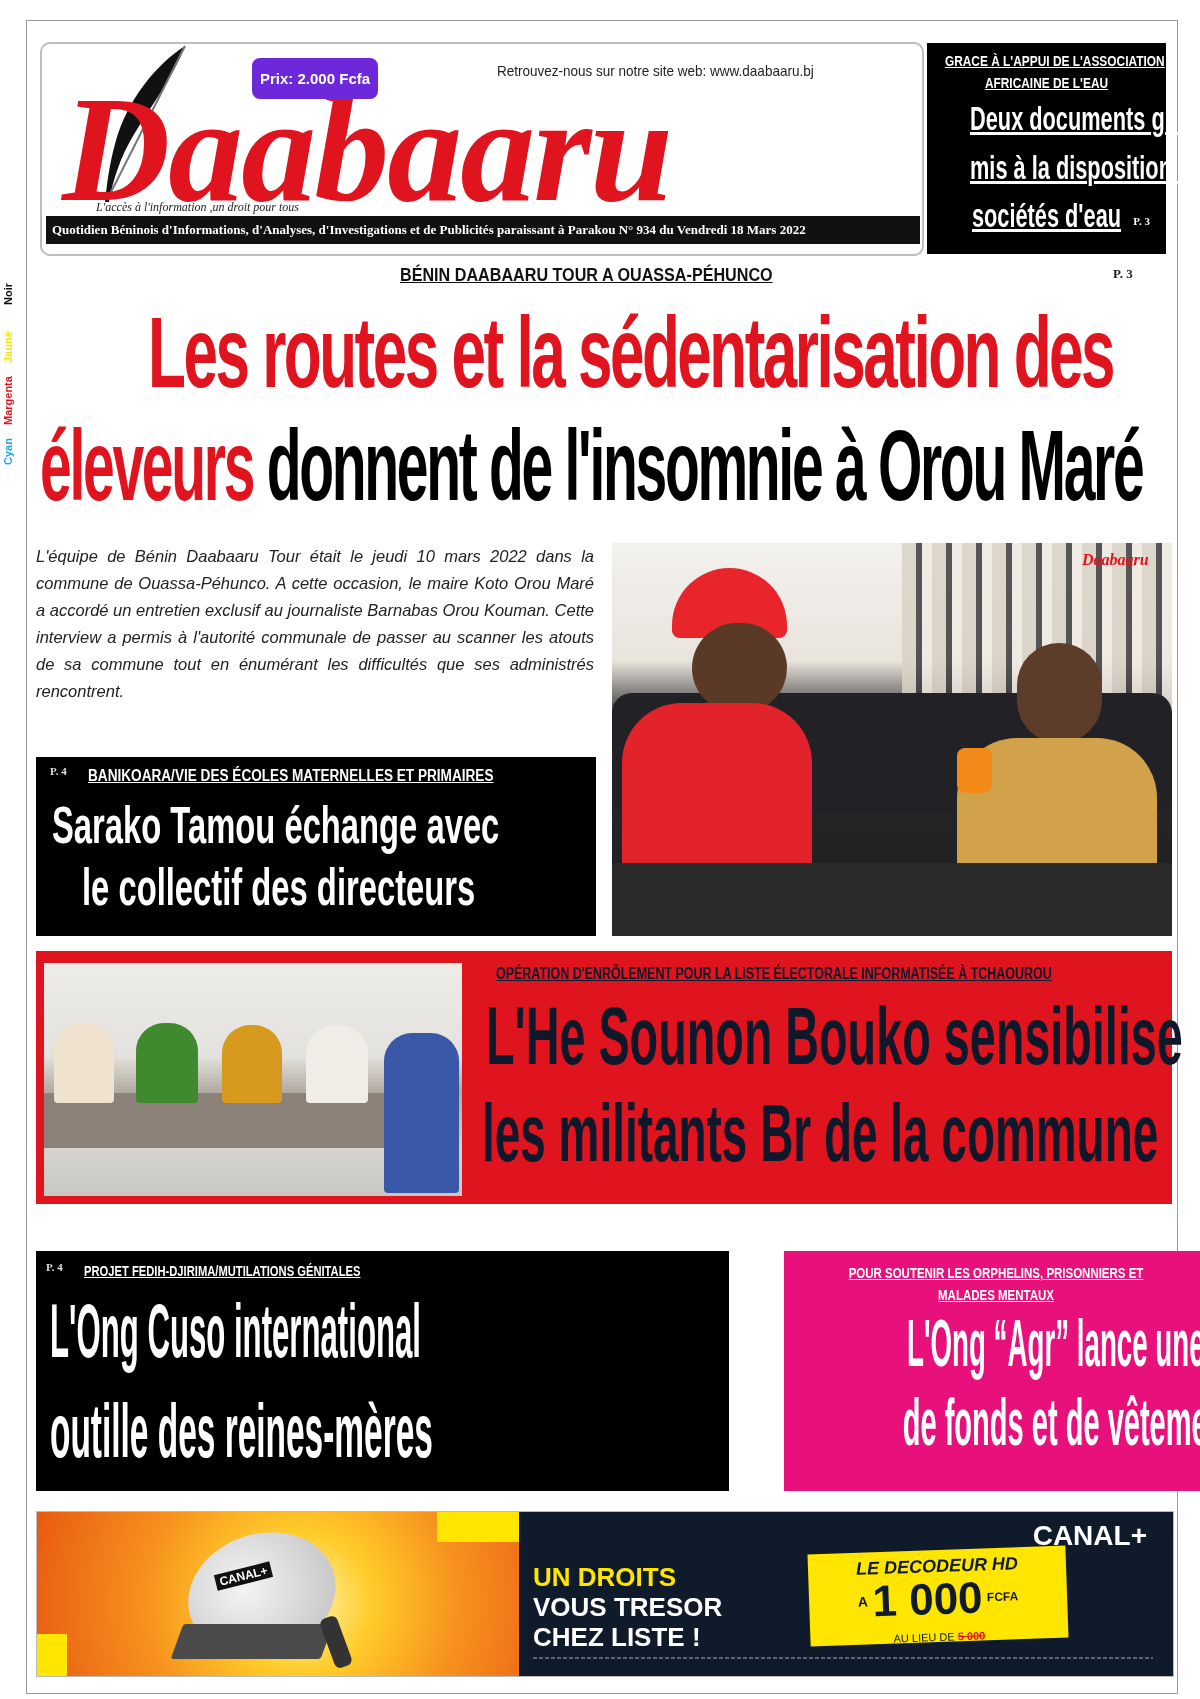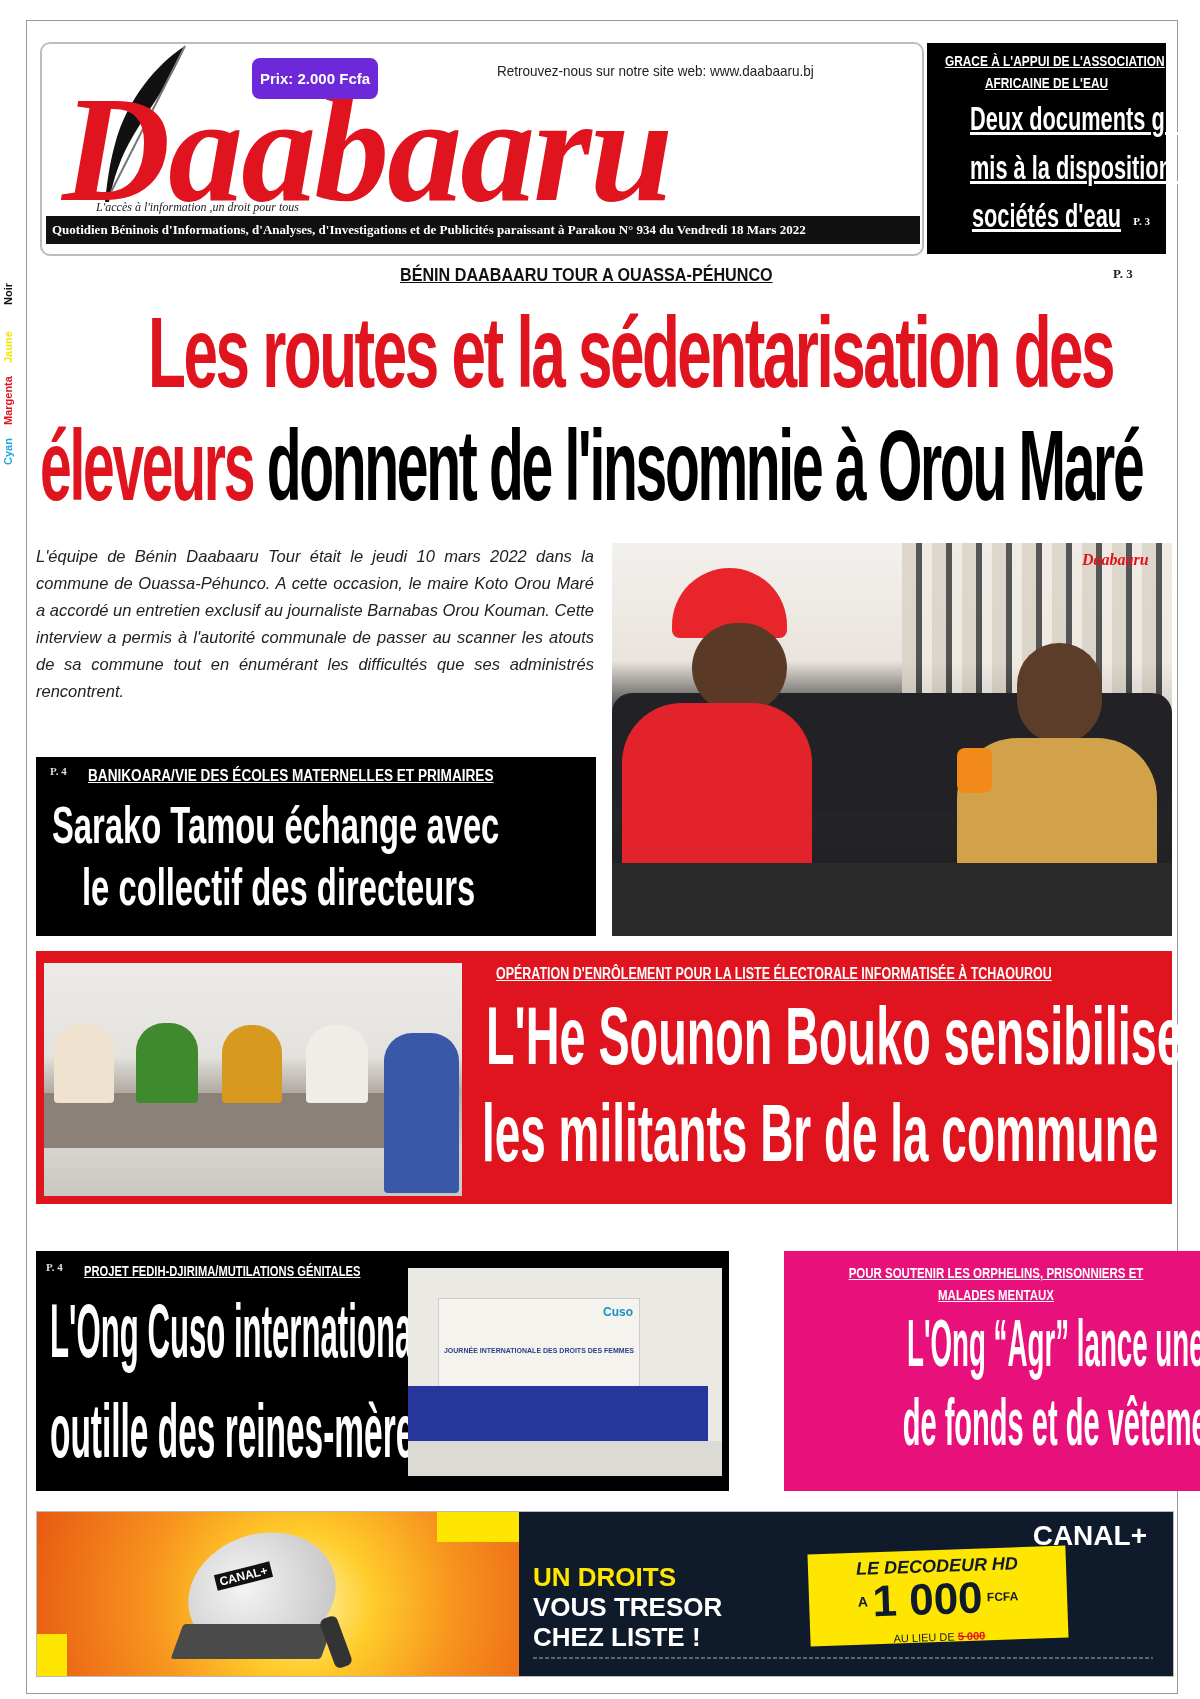--- a/index.html
+++ b/index.html
@@ -27,21 +27,21 @@
 
   .hl1{position:absolute;left:148px;top:302px;font-size:100px;color:#e0141e;line-height:1;font-weight:bold;white-space:nowrap;letter-spacing:-4px;transform:scaleX(0.62);transform-origin:left top;}
   .hl2{position:absolute;left:40px;top:415px;font-size:100px;line-height:1;font-weight:bold;white-space:nowrap;letter-spacing:-4px;transform:scaleX(0.57);transform-origin:left top;}
   .hl2 .red{color:#e0141e;}
   .hl2 .blk{color:#000;}
 
   .lede{position:absolute;left:36px;top:543px;width:558px;font-size:16.5px;font-style:italic;font-weight:normal;color:#222;line-height:27px;text-align:justify;}
 
   .photo{position:absolute;overflow:hidden;}
   .box-black{position:absolute;background:#000;color:#fff;}
-  .box-red{position:absolute;background:#e0141e;color:#ffffff;}
+  .box-red{position:absolute;background:#e0141e;color:#0f172a;}
   .box-pink{position:absolute;background:#e8117c;color:#fff;}
   .pg{font-family:"Liberation Serif",serif;font-size:11px;font-weight:bold;}
 
   .ad{position:absolute;left:36px;top:1511px;width:1136px;height:164px;border:1px solid #bbb;}
 </style>
 </head>
 <body>
 
 <div class="cmyk">
   <span style="left:0;top:210px;color:#1aa7e0;">Cyan</span>
@@ -114,28 +114,20 @@
   <div class="abs kicker" style="left:460px;top:14px;font-size:16px;white-space:nowrap;transform:scaleX(0.78);transform-origin:left top;">OPÉRATION D'ENRÔLEMENT POUR LA LISTE ÉLECTORALE INFORMATISÉE À TCHAOUROU</div>
   <div class="abs" style="left:450px;top:38px;font-size:82px;font-weight:bold;white-space:nowrap;transform:scaleX(0.57);transform-origin:left top;">L'He Sounon Bouko sensibilise</div>
   <div class="abs" style="left:446px;top:135px;font-size:82px;font-weight:bold;white-space:nowrap;transform:scaleX(0.56);transform-origin:left top;">les militants Br de la commune</div>
 </div>
 
 <div class="box-black" style="left:36px;top:1251px;width:693px;height:240px;">
   <span class="pg abs" style="left:10px;top:10px;color:#ddd;">P. 4</span>
   <div class="abs kicker" style="left:48px;top:12px;font-size:14px;white-space:nowrap;transform:scaleX(0.8);transform-origin:left top;">PROJET FEDIH-DJIRIMA/MUTILATIONS GÉNITALES</div>
   <div class="abs" style="left:14px;top:42px;font-size:76px;font-weight:bold;white-space:nowrap;transform:scaleX(0.41);transform-origin:left top;line-height:1;">L'Ong Cuso international</div>
   <div class="abs" style="left:14px;top:142px;font-size:76px;font-weight:bold;white-space:nowrap;transform:scaleX(0.44);transform-origin:left top;line-height:1;">outille des reines-mères</div>
-  <div class="photo" style="left:372px;top:17px;width:314px;height:208px;background:#ebe9e4;">
-    <div class="abs" style="left:30px;top:30px;width:200px;height:100px;background:#f5f3ee;border:1px solid #ccc;">
-      <div style="font-size:7px;color:#2a3f8a;font-weight:bold;text-align:center;margin-top:48px;">JOURNÉE INTERNATIONALE DES DROITS DES FEMMES</div>
-      <div class="abs" style="right:6px;top:6px;font-size:12px;color:#1a8ec9;font-weight:bold;">Cuso</div>
-    </div>
-    <div class="abs" style="left:0;top:118px;width:300px;height:55px;background:#27369a;"></div>
-    <div class="abs" style="left:0;top:173px;width:314px;height:35px;background:#dcdad5;"></div>
-  </div>
 </div>
 
 <div class="box-pink" style="left:748px;top:1251px;width:424px;height:240px;text-align:center;margin-left:36px;">
   <div class="kicker" style="font-size:14px;margin-top:14px;white-space:nowrap;transform:scaleX(0.82);">POUR SOUTENIR LES ORPHELINS, PRISONNIERS ET</div>
   <div class="kicker" style="font-size:14px;margin-top:6px;transform:scaleX(0.82);">MALADES MENTAUX</div>
   <div style="font-size:66px;font-weight:bold;line-height:80px;white-space:nowrap;transform:scaleX(0.42);">L'Ong “Agr” lance une collecte</div>
   <div style="font-size:66px;font-weight:bold;line-height:78px;white-space:nowrap;transform:scaleX(0.44);">de fonds et de vêtements</div>
 </div>
 
 <div class="ad">

